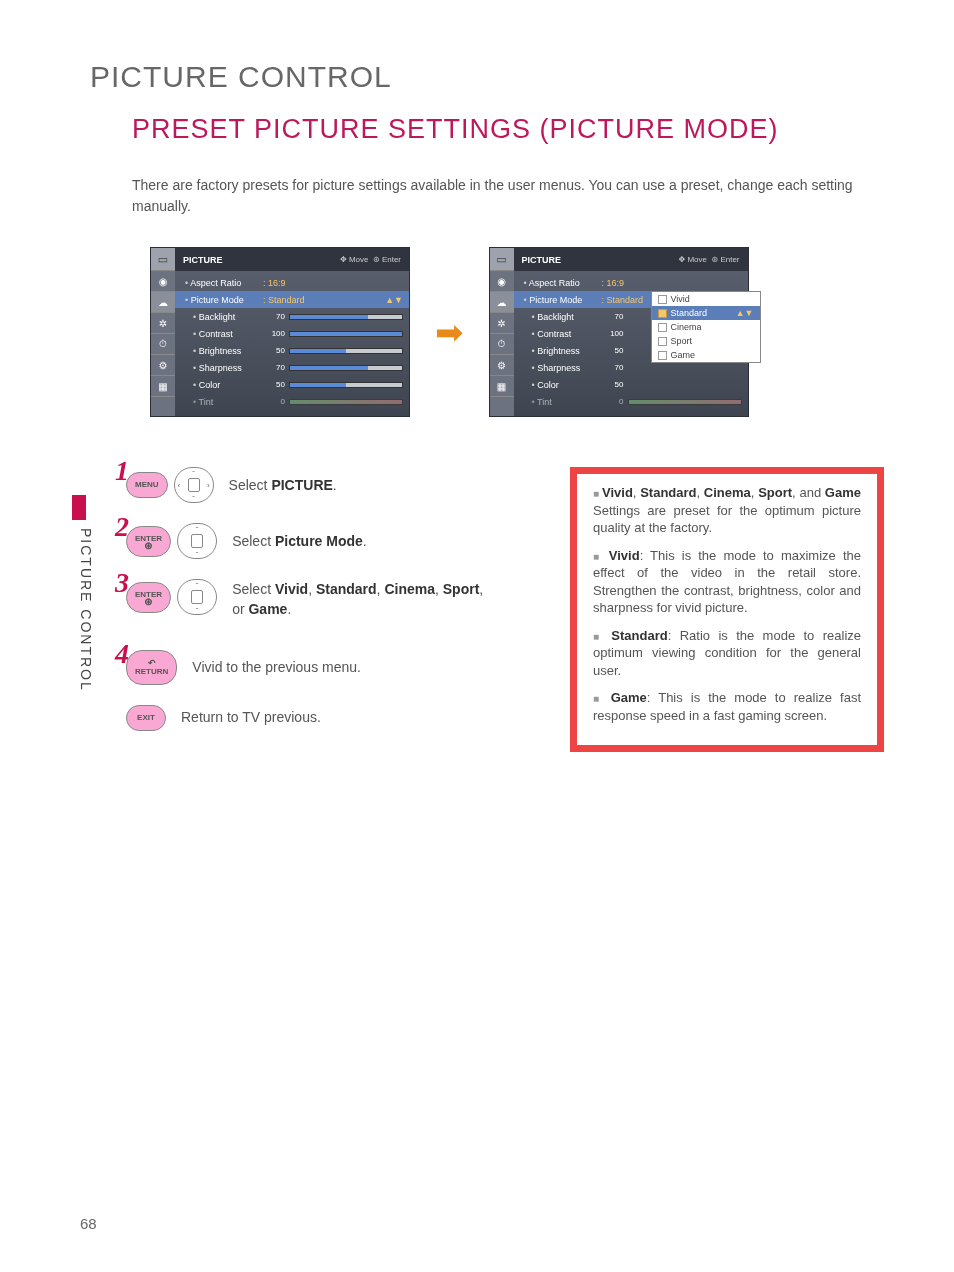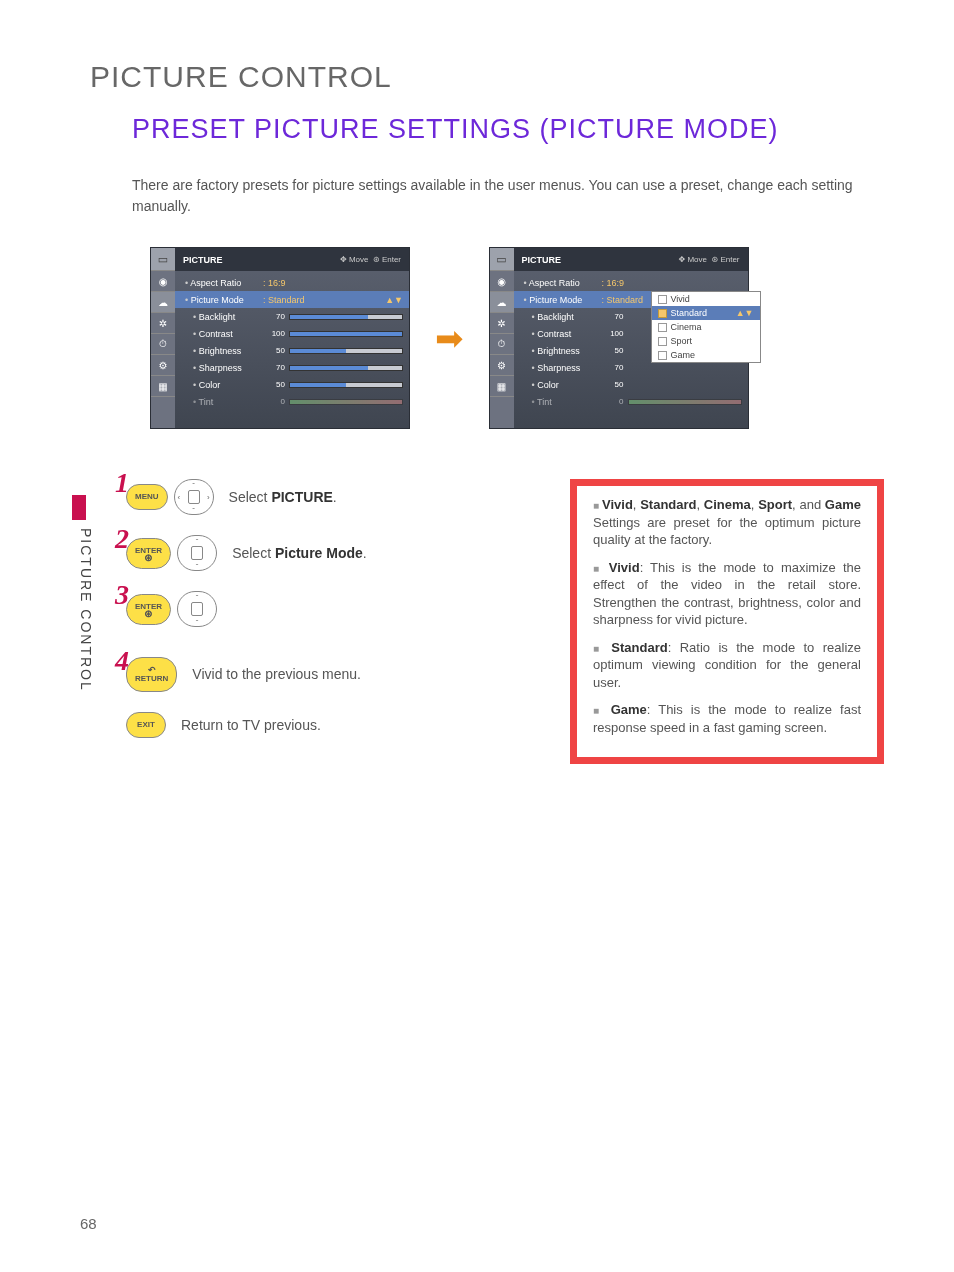--- a/index.html
+++ b/index.html
@@ -5,34 +5,34 @@
   * { box-sizing: border-box; margin: 0; padding: 0; }
   body { width: 954px; height: 1272px; background: #fff; font-family: Arial, Helvetica, sans-serif; position: relative; color: #555; }
   .page { padding: 60px 70px 30px 90px; }
 
   
   .side-tab { position: absolute; left: 78px; top: 495px; width: 14px; height: 200px; }
   .side-tab .accent { width: 14px; height: 25px; background: #c9104f; margin-bottom: 8px; margin-left:-6px;}
   .side-tab .vtext { writing-mode: vertical-rl; text-orientation: mixed; font-size: 14px; letter-spacing: 2px; color: #444; font-weight: 500; }
 
   h1.title-1 { font-size: 30px; font-weight: 400; color: #676767; margin-bottom: 20px; letter-spacing: 1px; }
-  h2.title-2 { font-size: 27px; font-weight: 400; color: #6d28d9; margin: 10px 0 30px 42px; letter-spacing: 1px; }
+  h2.title-2 { font-size: 27px; font-weight: 400; color: #be185d; margin: 10px 0 30px 42px; letter-spacing: 1px; }
 
   p.intro { font-size: 14px; color: #555; margin: 0 0 30px 42px; line-height: 1.5; }
 
   
   .osd-row { display: flex; align-items: center; margin-left: 60px; gap: 25px; }
   .osd-panel { width: 260px; background: linear-gradient(#5c6270,#3f4550); border: 1px solid #2a2e36; font-size: 9px; color: #fff; display:flex; }
   .osd-sidebar { width: 24px; background: #6d7280; display:flex; flex-direction:column; }
   .osd-sidebar .tv-icon { height:23px; border-bottom:1px solid #888; font-size:11px; display:flex; align-items:center; justify-content:center; background:#9da2ac; color:#444; }
   .osd-sidebar .si { height:21px; border-bottom:1px solid #888; display:flex; align-items:center; justify-content:center; font-size:10px; }
   .osd-body { flex:1; }
   .osd-header { background:#2f343e; height:23px; display:flex; align-items:center; padding:0 8px; justify-content:space-between; font-weight:bold; }
   .osd-header .hdr-right { font-size:8px; font-weight:normal; color:#ccc; }
-  .osd-rows { padding: 3px 6px 18px 10px; }
+  .osd-rows { padding: 3px 6px 6px 10px; }
   .osd-item { display:flex; align-items:center; height:17px; font-size:9px; }
   .osd-item .lbl { width: 78px; color:#fff; }
   .osd-item .lbl::before { content:"• "; color:#ccc; }
   .osd-item .val { width: 52px; }
   .osd-item .num { width:22px; text-align:right; margin-right:4px; font-size:8px; }
   .osd-item .bar { flex:1; height:6px; background: linear-gradient(to right,#5b8bd6 var(--pct),#c8cbd2 var(--pct)); border:1px solid #333; }
   .osd-item.sel { background:#5b7db8; margin-left:-10px; padding-left:10px; margin-right:-6px; padding-right:6px; }
   .osd-item .updown { margin-left:auto; color:#f5c76b; font-size:9px; }
 
   .osd-popup { position:absolute; right:-12px; top:44px; width:110px; background:#fff; border:1px solid #888; font-size:9px; }
@@ -42,21 +42,21 @@
   .osd-popup .pi.sel .chk { background:#f5c76b; border-color:#c49a3a; }
   .osd-wrap { position:relative; }
 
   .arrow-big { font-size:34px; color:#e88b1a; }
 
   
   .steps-area { display:flex; margin-top:50px; gap:30px; margin-left:30px; }
   .steps-left { flex:0 0 420px; }
   .step-row { display:flex; align-items:center; margin-bottom:20px; position:relative; }
   .step-num { font-family: 'Brush Script MT', cursive; font-size:28px; font-style:italic; color:#c9104f; position:absolute; left:-5px; top:-12px; font-weight:bold; }
-  .remote-btn { border:1px solid #888; border-radius:16px; padding:8px 8px; font-size:8px; font-weight:bold; min-width:40px; text-align:center; background:#fde047; display:inline-flex; flex-direction:column; align-items:center; line-height:1; }
+  .remote-btn { border:1px solid #888; border-radius:16px; padding:8px 8px; font-size:8px; font-weight:bold; min-width:40px; text-align:center; background:#f9a8d4; display:inline-flex; flex-direction:column; align-items:center; line-height:1; }
   .remote-btn .dot { font-size:10px; line-height:0.5; }
   .nav-circle { border:1px solid #888; border-radius:18px; width:40px; height:36px; display:inline-flex; align-items:center; justify-content:center; position:relative; font-size:8px; background:#fff; }
   .nav-circle .sq { width:12px; height:14px; border:1px solid #888; border-radius:2px; }
   .nav-circle .ar { position:absolute; font-size:8px; color:#666; }
   .btn-group { display:flex; gap:6px; align-items:center; margin-left:6px; }
   .step-text { font-size:14px; color:#555; margin-left:15px; line-height:1.45; }
   .step-text b { color:#333; }
 
   
   .info-box { flex:1; border:7px solid #ef4444; padding:10px 16px; font-size:13px; color:#555; }
@@ -264,20 +264,23 @@
           <span class="remote-btn">
               <span>ENTER</span>
               <span class="dot">⊛</span>
             </span>
           <span class="nav-circle">
               <span class="ar" style="top:1px">ˆ</span>
               <span class="ar" style="bottom:-1px">ˇ</span>
               <span class="sq"></span>
             </span>
         </div>
+        <div class="step-text">
+          <span>Select </span><b>Vivid</b><span>, </span><b>Standard</b><span>, </span><b>Cinema</b><span>, </span><b>Sport</b><span>, </span><br><span>or </span><b>Game</b><span>.</span>
+        </div>
       </div>
 
       <div class="step-row" style="margin-top:30px">
         <span class="step-num">4</span>
         <div class="btn-group">
           <span class="remote-btn">
               <span style="font-size:9px">↶</span>
               <span>RETURN</span>
             </span>
         </div>

